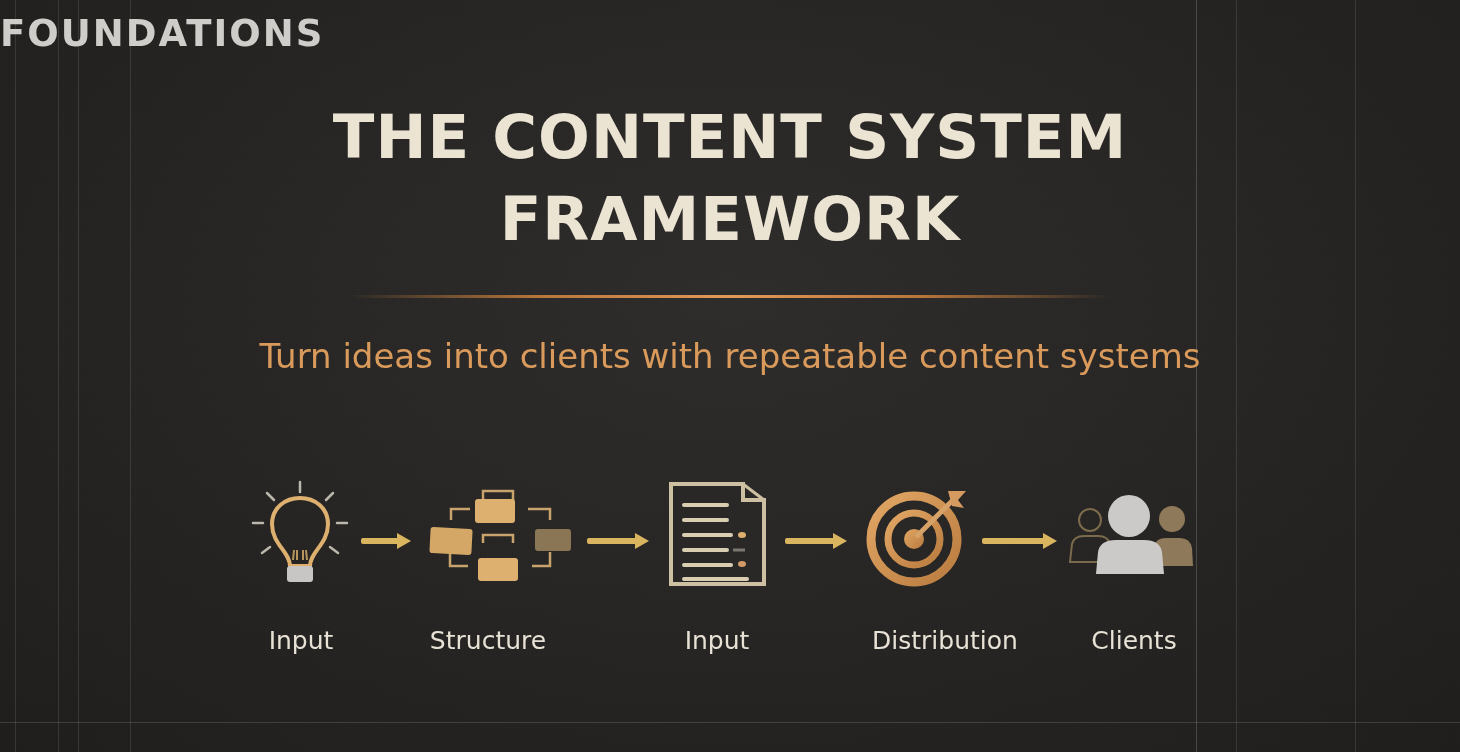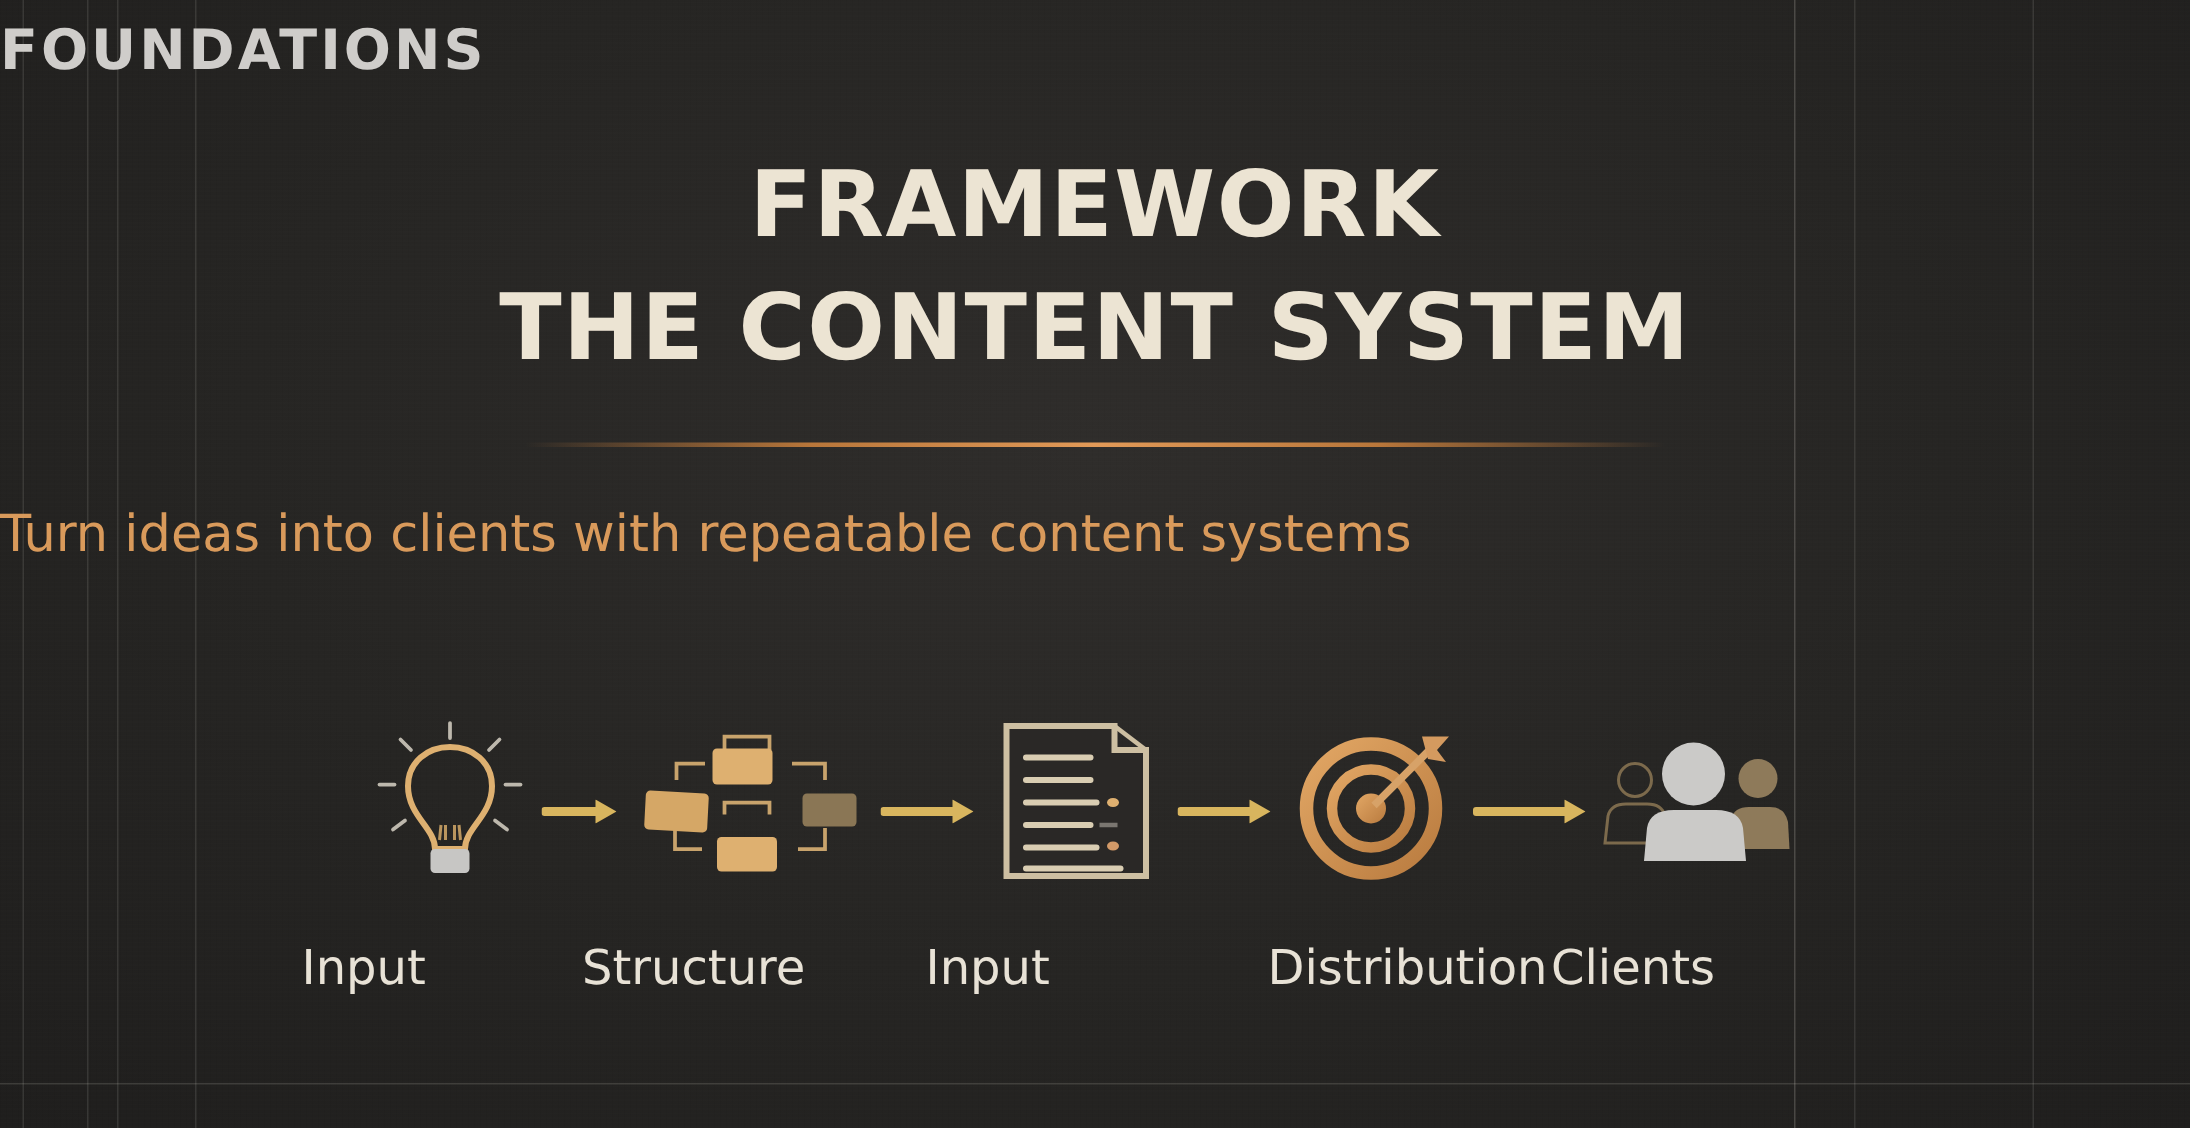--- a/index.html
+++ b/index.html
@@ -23,46 +23,46 @@
   .title {
     position:absolute; top:96px; left:0; right:0; text-align:center;
     font-size:61px; line-height:82px; font-weight:bold; letter-spacing:1px; color:#ece4d3;
   }
   .divider {
     position:absolute; top:295px; left:350px; width:760px; height:3px;
     background: linear-gradient(90deg, rgba(200,130,60,0) 0%, #b8763a 25%, #e29a58 50%, #b8763a 75%, rgba(200,130,60,0) 100%);
     border-radius:2px;
   }
   .subtitle {
-    position:absolute; top:336px; left:0; right:0; 
+    position:absolute; top:336px; left:0; right:0; text-align:center;
     font-size:34px; color:#d99a5b;
   }
   .step-icon { position:absolute; }
   .arrow { position:absolute; height:16px; }
   .label {
-    position:absolute; top:626px; font-size:32px; color:#e8e2d6; text-align:left; width:200px;
+    position:absolute; top:626px; font-size:25px; color:#e8e2d6; text-align:center; width:200px;
   }
 </style>
 </head>
 <body>
 
 <div class="grain"></div>
 <div class="vline" style="left:15px"></div>
 <div class="vline" style="left:58px"></div>
 <div class="vline" style="left:78px"></div>
 <div class="vline" style="left:130px"></div>
 <div class="vline" style="left:1196px;background:rgba(220,215,205,0.22)"></div>
 <div class="vline" style="left:1236px"></div>
 <div class="vline" style="left:1355px"></div>
 <div class="hline" style="top:722px"></div>
 
 <div class="kicker">FOUNDATIONS</div>
 <div class="title">
+  <div>THE CONTENT SYSTEM</div>
   <div>FRAMEWORK</div>
-  <div>THE CONTENT SYSTEM</div>
 </div>
 <div class="divider"></div>
 <div class="subtitle">Turn ideas into clients with repeatable content systems</div>
 
 <svg class="step-icon" style="left:250px;top:478px" width="110" height="110" viewBox="0 0 110 110">
   <g stroke="#bdb8ad" stroke-width="2.5" stroke-linecap="round">
     <line x1="50" y1="4" x2="50" y2="14"></line>
     <line x1="17" y1="15" x2="24" y2="22"></line>
     <line x1="83" y1="15" x2="76" y2="22"></line>
     <line x1="3" y1="45" x2="13" y2="45"></line>

